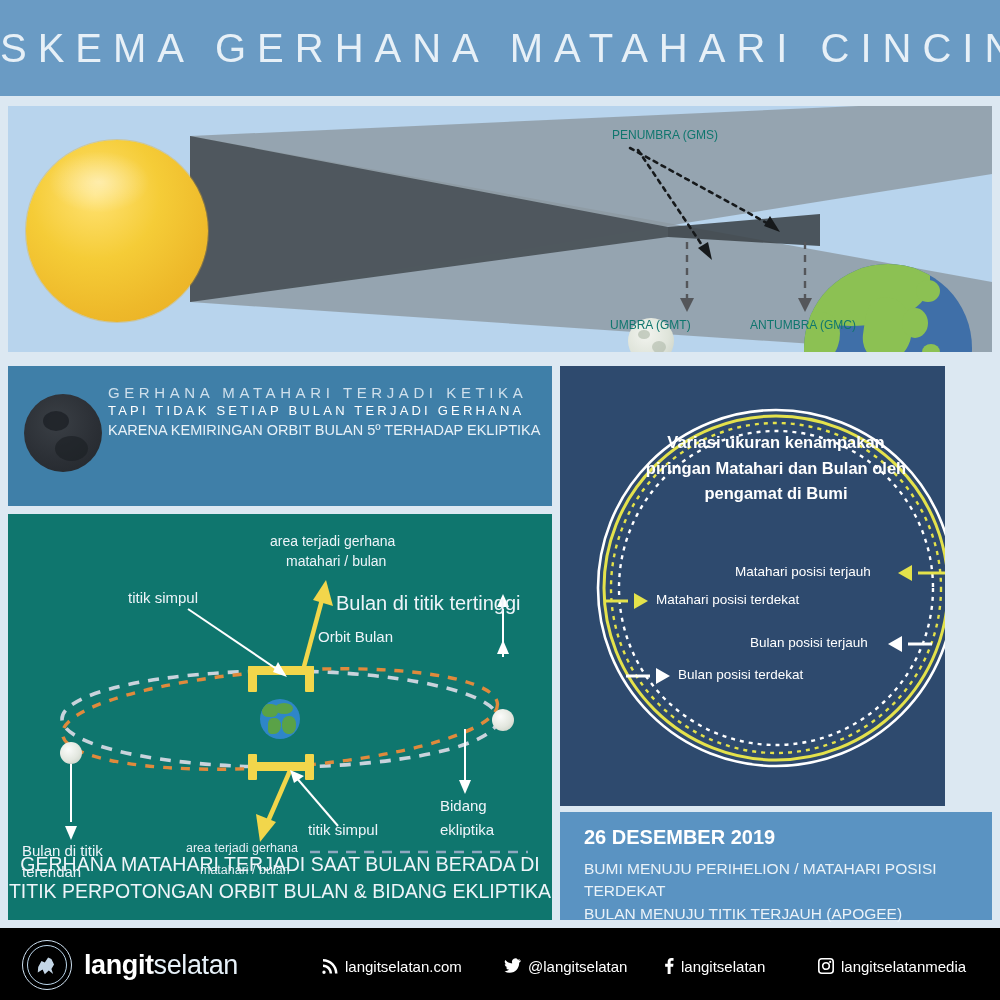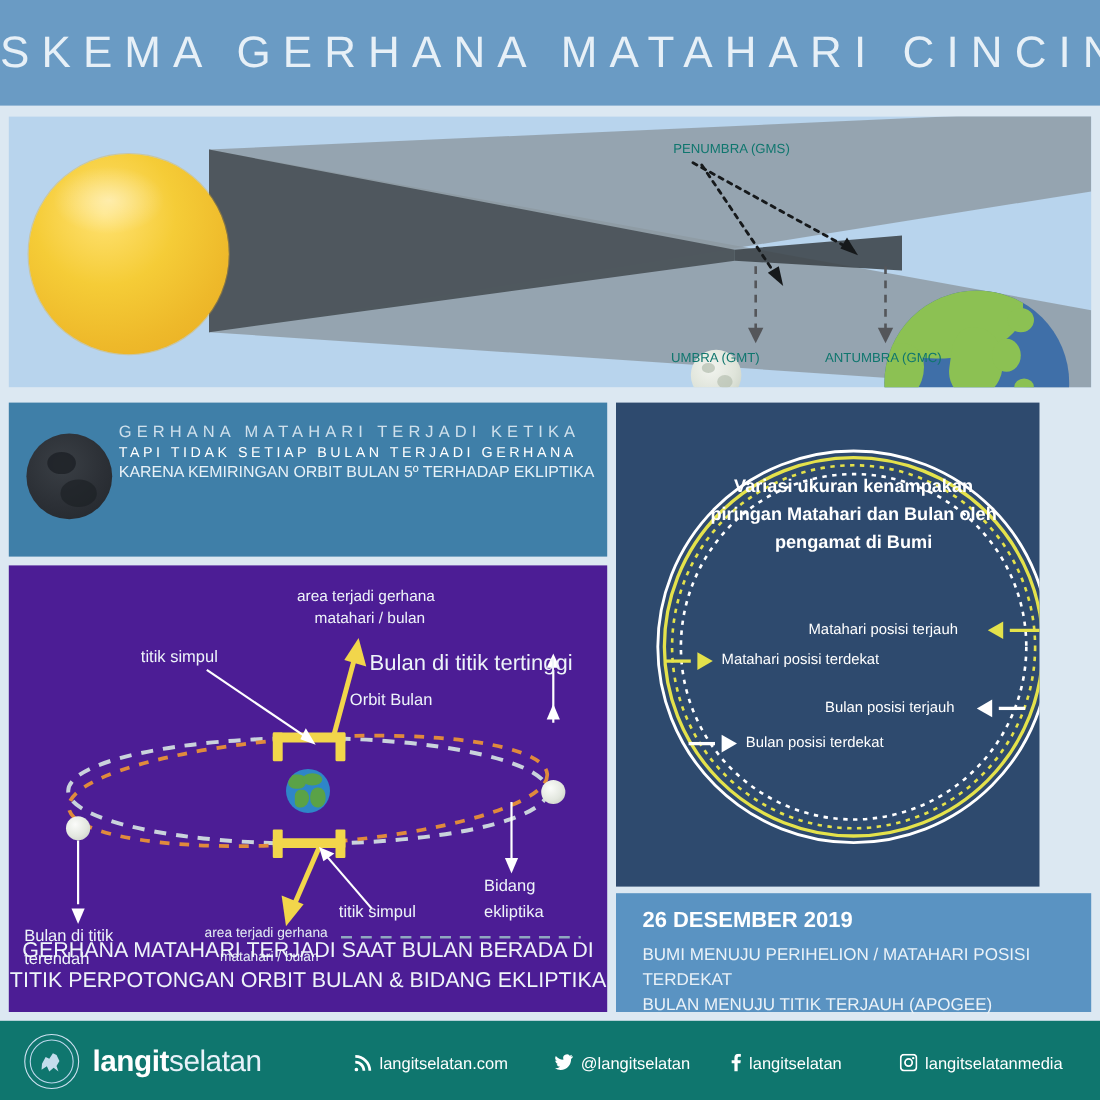--- a/index.html
+++ b/index.html
@@ -83,21 +83,21 @@
   }
   .fase .txt{position:absolute;left:100px;top:18px;width:436px;}
   .fase .l-top{color:#cfe0ec;font-size:15px;letter-spacing:4.6px;font-weight:400;}
   .fase .l-big{color:#b9d2e4;font-size:42px;letter-spacing:1px;font-weight:bold;line-height:1.05;margin-top:2px;}
   .fase .l-sub{color:#ffffff;font-size:13px;letter-spacing:3.2px;margin-top:2px;}
   .fase .l-sub2{color:#e8f1f7;font-size:14.5px;letter-spacing:0px;margin-top:4px;font-weight:400;}
 
   
   .orbit{
     position:absolute;left:8px;top:514px;width:544px;height:406px;
-    background:#4c1d95;overflow:hidden;
+    background:#0f766e;overflow:hidden;
   }
   .orbit .cap{
     position:absolute;left:0;bottom:16px;width:544px;text-align:center;
     color:#eef4f9;font-size:19.5px;line-height:1.35;font-weight:400;
   }
   .orbit .olabel{position:absolute;color:#eef4f9;font-size:14px;line-height:1.3;white-space:nowrap;}
   .orbit .osmall{font-size:12.5px;color:#e4edf4;}
 
   .earth-sm{
     position:absolute;left:263px;top:687px;width:40px;height:40px;border-radius:50%;
@@ -129,21 +129,21 @@
   
   .datep{
     position:absolute;left:560px;top:812px;width:432px;height:108px;
     background:#5a93c2;
   }
   .datep .d1{position:absolute;left:24px;top:14px;color:#ffffff;font-size:20px;font-weight:bold;}
   .datep .d2{position:absolute;left:24px;top:46px;color:#eaf2f8;font-size:15.5px;line-height:1.45;}
 
   
   .footer{
-    position:absolute;left:0;top:928px;width:1000px;height:72px;background:#0f766e;
+    position:absolute;left:0;top:928px;width:1000px;height:72px;background:#000000;
   }
   .logo-seal{
     position:absolute;left:22px;top:12px;width:48px;height:48px;border-radius:50%;
     border:1.6px solid #cfe2f2;
   }
   .logo-seal:before{
     content:"";position:absolute;left:4px;top:4px;right:4px;bottom:4px;border-radius:50%;
     border:1px solid #bcd7ec;
   }
   .logo-seal .horse{

